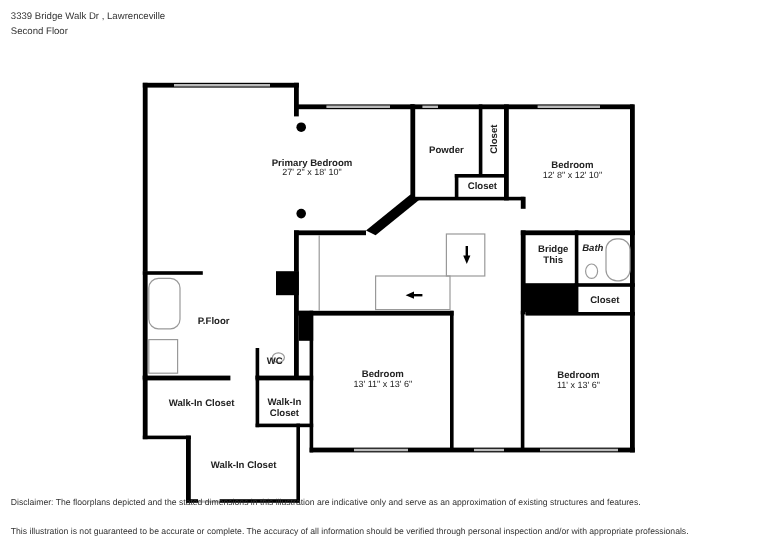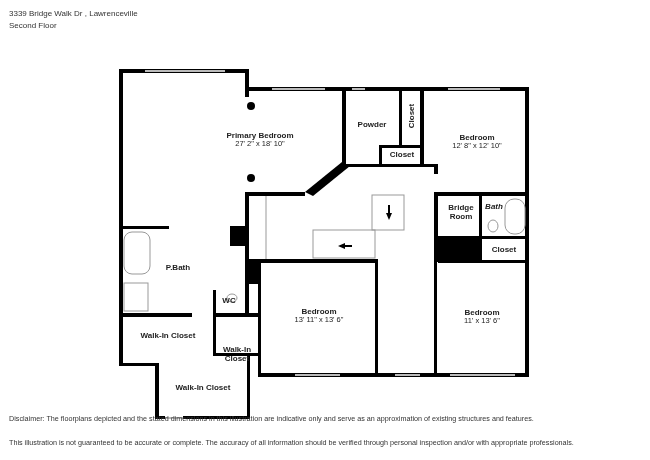--- a/index.html
+++ b/index.html
@@ -119,38 +119,38 @@
 </div>
 <div class="lbl" style="left:402px;top:155px;">
   <span class="n">Closet</span>
 </div>
 <div class="lbl" style="left:477px;top:142px;">
   <span class="n">Bedroom</span>
   <span class="d">12' 8" x 12' 10"</span>
 </div>
 <div class="lbl" style="left:461px;top:212px;">
   <span class="n">Bridge</span>
-  <span class="n">Room</span>
+  <span class="n">This</span>
 </div>
 <div class="lbl" style="left:494px;top:207px;font-style:italic;">
   <span class="n">Bath</span>
 </div>
 <div class="lbl" style="left:504px;top:250px;">
   <span class="n">Closet</span>
 </div>
 <div class="lbl" style="left:178px;top:268px;">
-  <span class="n">P.Bath</span>
+  <span class="n">P.Floor</span>
 </div>
 <div class="lbl" style="left:229px;top:301px;">
   <span class="n">WC</span>
 </div>
 <div class="lbl" style="left:168px;top:336px;">
   <span class="n">Walk-In Closet</span>
 </div>
-<div class="lbl" style="left:237px;top:354px;">
+<div class="lbl" style="left:237px;top:340px;">
   <span class="n">Walk-In</span>
   <span class="n">Closet</span>
 </div>
 <div class="lbl" style="left:203px;top:388px;">
   <span class="n">Walk-In Closet</span>
 </div>
 <div class="lbl" style="left:319px;top:316px;">
   <span class="n">Bedroom</span>
   <span class="d">13' 11" x 13' 6"</span>
 </div>

